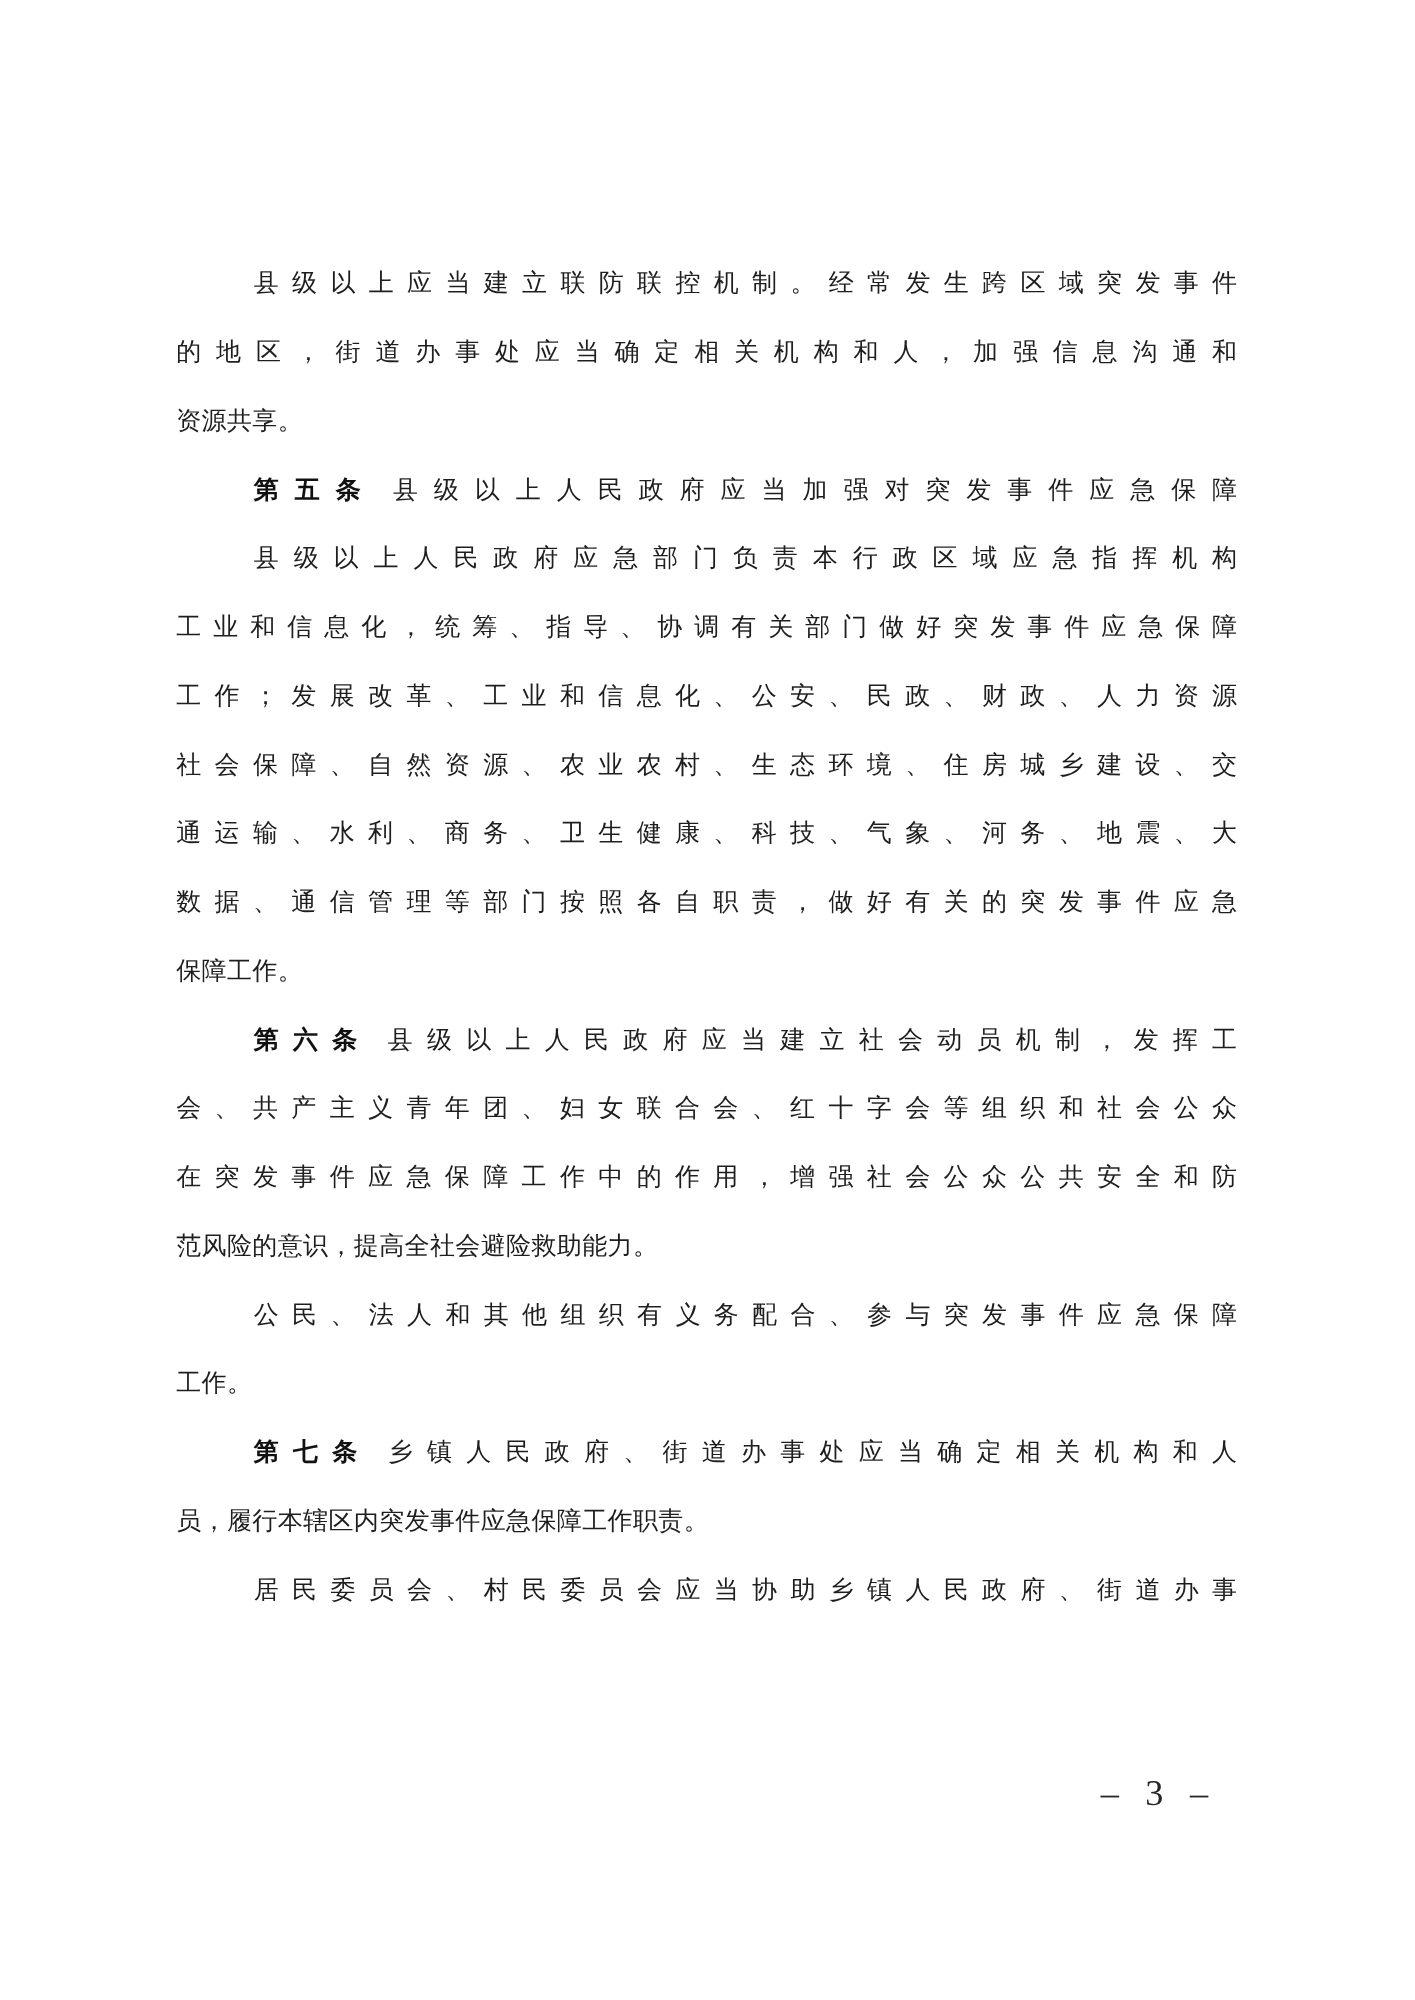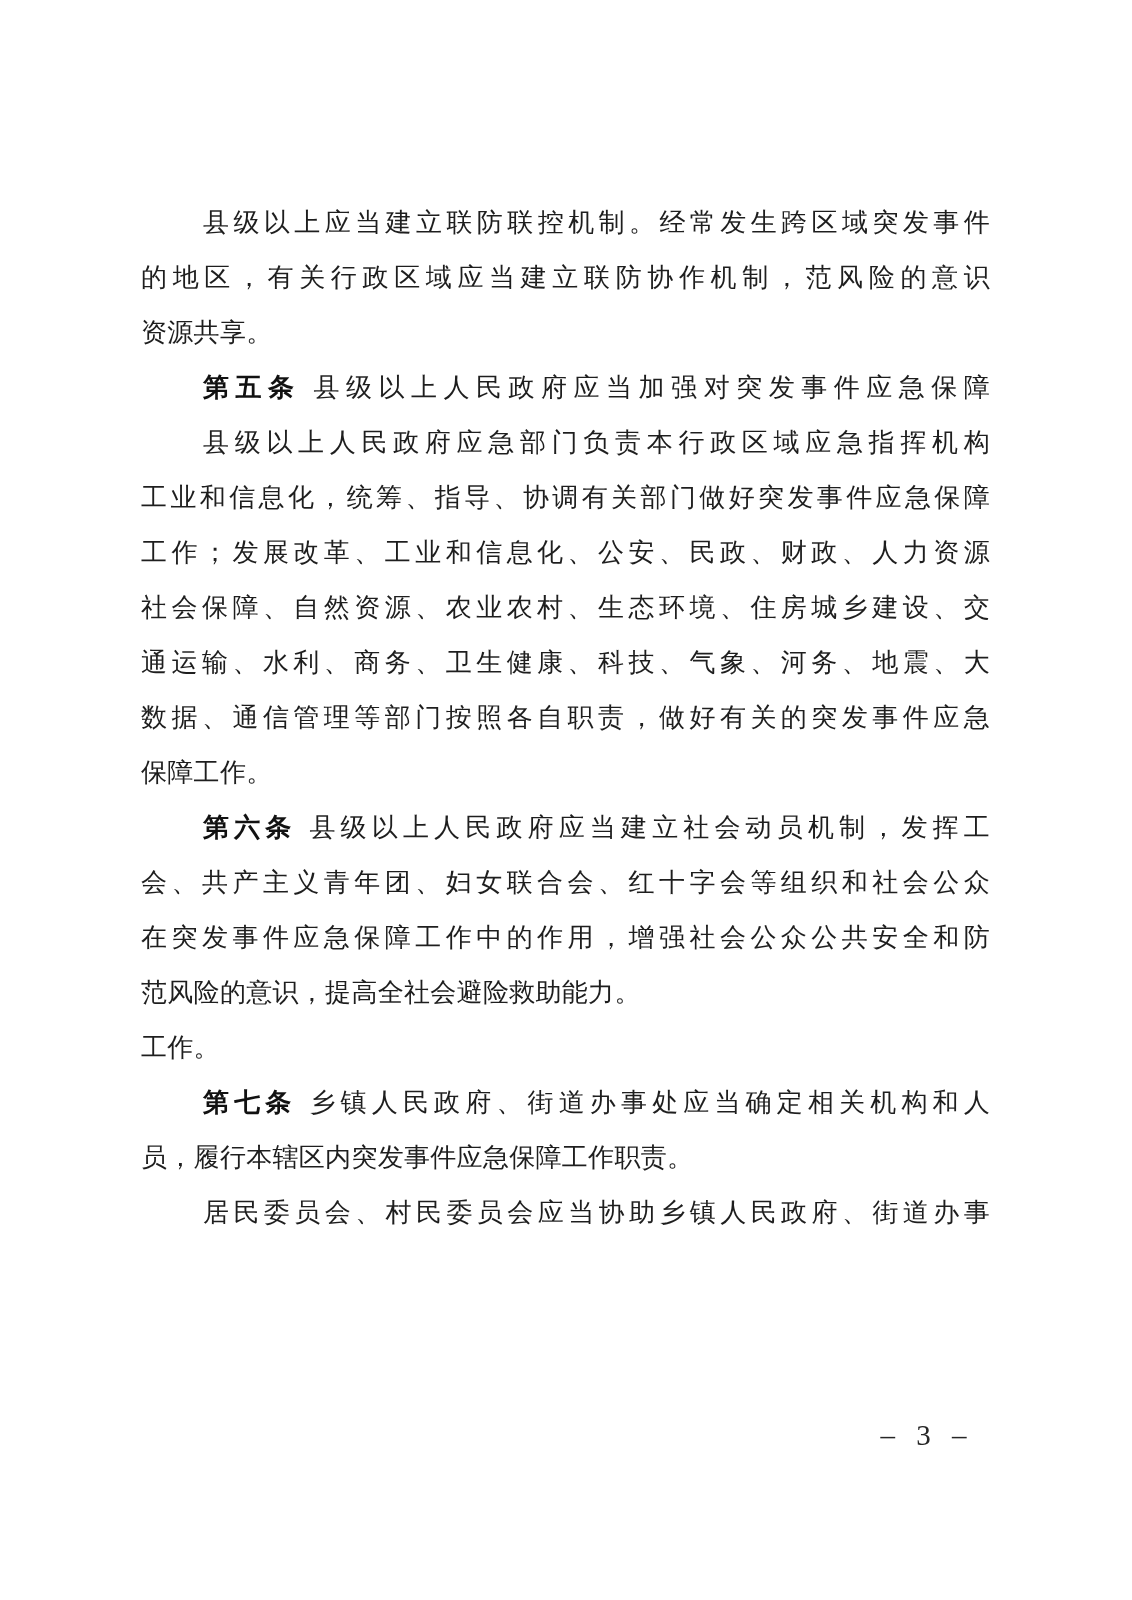--- a/index.html
+++ b/index.html
@@ -16,22 +16,22 @@
     font-family: "Liberation Serif", serif;
   }
   .text-block {
     position: absolute;
     left: 141px;
     top: 200px;
     width: 849px;
   }
   .line {
     height: 55px;
-    line-height: 45px;
-    font-size: 26px;
+    line-height: 55px;
+    font-size: 20px;
     color: #1e1e1e;
     text-align: justify;
     text-align-last: justify;
     text-justify: inter-character;
     letter-spacing: 0.3px;
   }
   .line.end {
     text-align: right;
     text-align-last: left;
   }
@@ -56,33 +56,34 @@
     word-spacing: 8px;
     font-family: "Liberation Serif", serif;
   }
 </style>
 </head>
 <body>
 
 <div class="page">
   <div class="text-block" id="text-block">
       <div class="line indent"><span>县级以上应当建立联防联控机制。经常发生跨区域突发事件</span></div>
-      <div class="line"><span>的地区，有关行政区域应当建立联防协作机制，范风险的意识</span></div>
+      <div class="line"><span>的地区，街道办事处应当确定相关机构和人，加强信息沟通和</span></div>
       <div class="line end"><span>资源共享。</span></div>
       <div class="line indent"><span class="article-label">第五条</span><span>县级以上人民政府应当加强对突发事件应急保障</span></div>
       <div class="line indent"><span>县级以上人民政府应急部门负责本行政区域应急指挥机构</span></div>
       <div class="line"><span>工业和信息化，统筹、指导、协调有关部门做好突发事件应急保障</span></div>
       <div class="line"><span>工作；发展改革、工业和信息化、公安、民政、财政、人力资源</span></div>
       <div class="line"><span>社会保障、自然资源、农业农村、生态环境、住房城乡建设、交</span></div>
       <div class="line"><span>通运输、水利、商务、卫生健康、科技、气象、河务、地震、大</span></div>
       <div class="line"><span>数据、通信管理等部门按照各自职责，做好有关的突发事件应急</span></div>
       <div class="line end"><span>保障工作。</span></div>
       <div class="line indent"><span class="article-label">第六条</span><span>县级以上人民政府应当建立社会动员机制，发挥工</span></div>
       <div class="line"><span>会、共产主义青年团、妇女联合会、红十字会等组织和社会公众</span></div>
       <div class="line"><span>在突发事件应急保障工作中的作用，增强社会公众公共安全和防</span></div>
       <div class="line end"><span>范风险的意识，提高全社会避险救助能力。</span></div>
+      <div class="line indent"><span>公民、法人和其他组织有义务配合、参与突发事件应急保障</span></div>
       <div class="line end"><span>工作。</span></div>
       <div class="line indent"><span class="article-label">第七条</span><span>乡镇人民政府、街道办事处应当确定相关机构和人</span></div>
       <div class="line end"><span>员，履行本辖区内突发事件应急保障工作职责。</span></div>
       <div class="line indent"><span>居民委员会、村民委员会应当协助乡镇人民政府、街道办事</span></div>
     </div>
   <div class="page-number">– 3 –</div>
 </div>
 
 </body></html>

